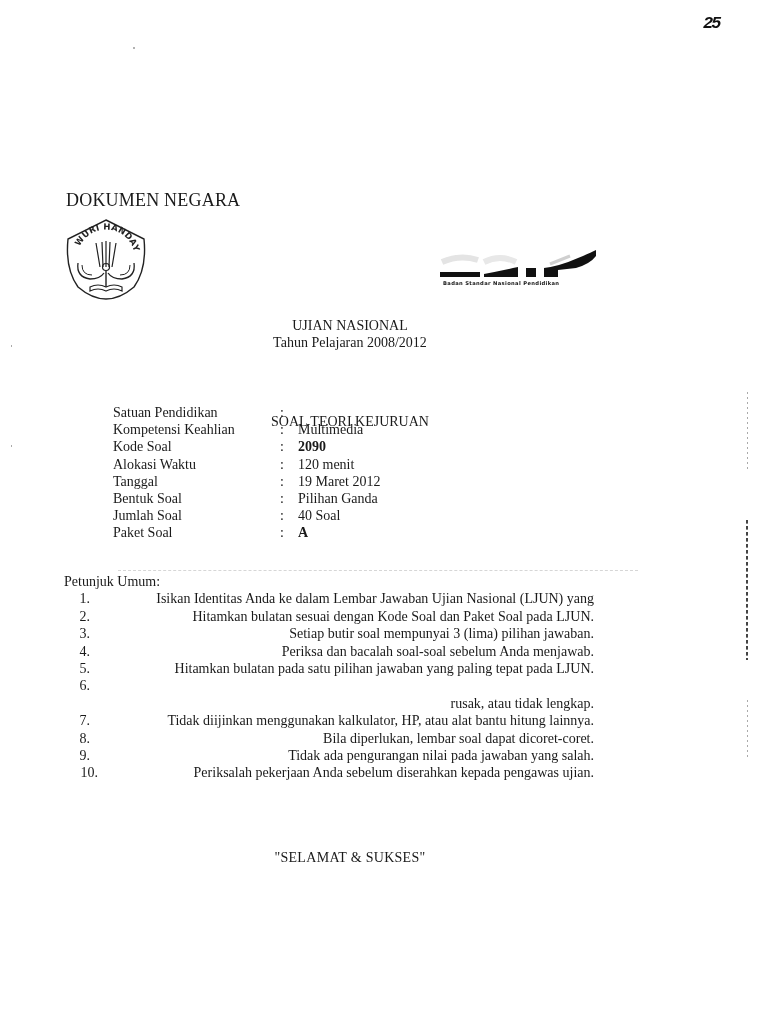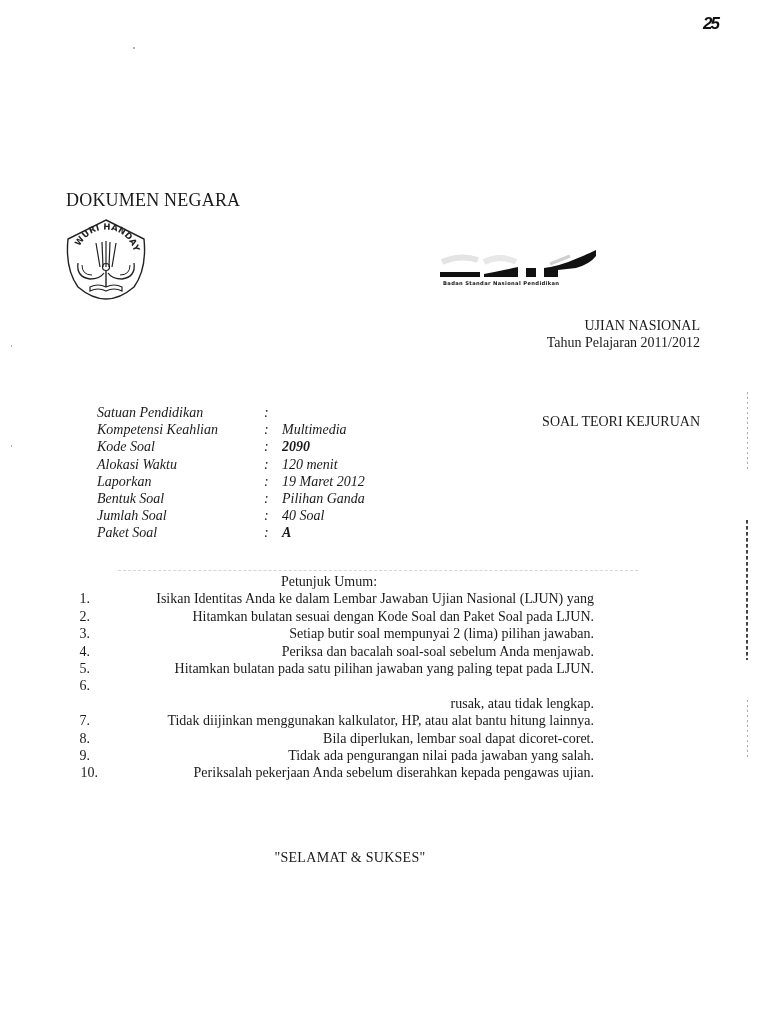--- a/index.html
+++ b/index.html
@@ -12,21 +12,21 @@
       height: 1024px;
       position: relative;
       overflow: hidden;
       font-family: "Liberation Serif", "DejaVu Serif", serif;
       color: #1a1a1a;
     }
     .abs { position: absolute; }
 
     .page-number {
       left: 703px; top: 14px;
-      font-family: Liberation Sans, sans-serif;
+      font-family: Liberation Mono, monospace;
       font-weight: bold;
       font-style: italic;
       font-size: 17px;
       letter-spacing: -2px;
       color: #111;
     }
     .stray-dot {
       width: 2px; height: 2px; background: #999; border-radius: 50%;
     }
 
@@ -51,53 +51,52 @@
       font-family: "DejaVu Sans", sans-serif;
       font-weight: bold;
       font-size: 5.2px;
       letter-spacing: 0.35px;
       white-space: nowrap;
       color: #111;
     }
 
     .center-block {
       left: 0; width: 700px;
-      text-align: right;
+      text-align: center;
       font-size: 14px;
     }
     .title-main { top: 318px; }
     .title-year { top: 335px; }
     .title-sub  { top: 370px; margin-top: 44px; }
 
     .info-table {
-      left: 97px; top: 404px;
+      left: 113px; top: 404px;
       font-size: 14px;
       line-height: 17.2px;
-      font-style: italic;
     }
     .info-row {
       display: flex;
       white-space: nowrap;
     }
     .info-label { width: 167px; }
     .info-colon { width: 18px; }
     .info-value.bold { font-weight: bold; }
 
     .dashed-rule {
       left: 118px; top: 570px;
       width: 520px; height: 0;
       border-top: 1px dashed #d6d6d6;
     }
 
     .instructions {
       left: 64px; top: 573px;
       font-size: 14px;
       line-height: 17.4px;
     }
-    .instr-heading { margin: 0; text-align: center; }
+    .instr-heading { margin: 0; }
     .instr-list {
       margin: 0; padding: 0;
       list-style: none;
     }
     .instr-item {
       display: flex;
       width: 530px;
     }
     .instr-num {
       width: 34px;
@@ -168,21 +167,21 @@
     <path d="M0 22 L40 22 L40 27 L0 27 Z" fill="#111"></path>
     <path d="M44 24 Q60 21 78 17 L78 27 L44 27 Z" fill="#111"></path>
     <rect x="86" y="18" width="10" height="9" fill="#111"></rect>
     <path d="M104 27 L104 18 Q120 16 138 8 Q150 3 156 0 L156 6 Q150 14 136 18 L118 20 L118 27 Z" fill="#111"></path>
     <path d="M110 14 Q120 10 130 6" stroke="#cfcfcf" stroke-width="3" fill="none"></path>
   </svg>
   <div class="bsnp-caption">Badan Standar Nasional Pendidikan</div>
 </div>
 
 <div class="abs center-block title-main">UJIAN NASIONAL</div>
-<div class="abs center-block title-year">Tahun Pelajaran 2011/2012</div>
+<div class="abs center-block title-year">Tahun Pelajaran 2008/2012</div>
 <div class="abs center-block title-sub">SOAL TEORI KEJURUAN</div>
 
 <div class="abs info-table">
   <div class="info-row">
     <span class="info-label">Satuan Pendidikan</span>
     <span class="info-colon">:</span>
   </div>
   <div class="info-row">
     <span class="info-label">Kompetensi Keahlian</span>
     <span class="info-colon">:</span>
@@ -192,21 +191,21 @@
     <span class="info-label">Kode Soal</span>
     <span class="info-colon">:</span>
     <span class="info-value bold">2090</span>
   </div>
   <div class="info-row">
     <span class="info-label">Alokasi Waktu</span>
     <span class="info-colon">:</span>
     <span class="info-value">120 menit</span>
   </div>
   <div class="info-row">
-    <span class="info-label">Laporkan</span>
+    <span class="info-label">Tanggal</span>
     <span class="info-colon">:</span>
     <span class="info-value">19 Maret 2012</span>
   </div>
   <div class="info-row">
     <span class="info-label">Bentuk Soal</span>
     <span class="info-colon">:</span>
     <span class="info-value">Pilihan Ganda</span>
   </div>
   <div class="info-row">
     <span class="info-label">Jumlah Soal</span>
@@ -230,21 +229,21 @@
       <span class="instr-text">
         <span>Isikan Identitas Anda ke dalam Lembar Jawaban Ujian Nasional (LJUN) yang</span><br>
       </span>
     </li>
     <li class="instr-item">
       <span class="instr-num">2.</span>
       <span class="instr-text">Hitamkan bulatan sesuai dengan Kode Soal dan Paket Soal pada LJUN.</span>
     </li>
     <li class="instr-item">
       <span class="instr-num">3.</span>
-      <span class="instr-text">Setiap butir soal mempunyai 2 (lima) pilihan jawaban.</span>
+      <span class="instr-text">Setiap butir soal mempunyai 3 (lima) pilihan jawaban.</span>
     </li>
     <li class="instr-item">
       <span class="instr-num">4.</span>
       <span class="instr-text">Periksa dan bacalah soal-soal sebelum Anda menjawab.</span>
     </li>
     <li class="instr-item">
       <span class="instr-num">5.</span>
       <span class="instr-text">Hitamkan bulatan pada satu pilihan jawaban yang paling tepat pada LJUN.</span>
     </li>
     <li class="instr-item">

